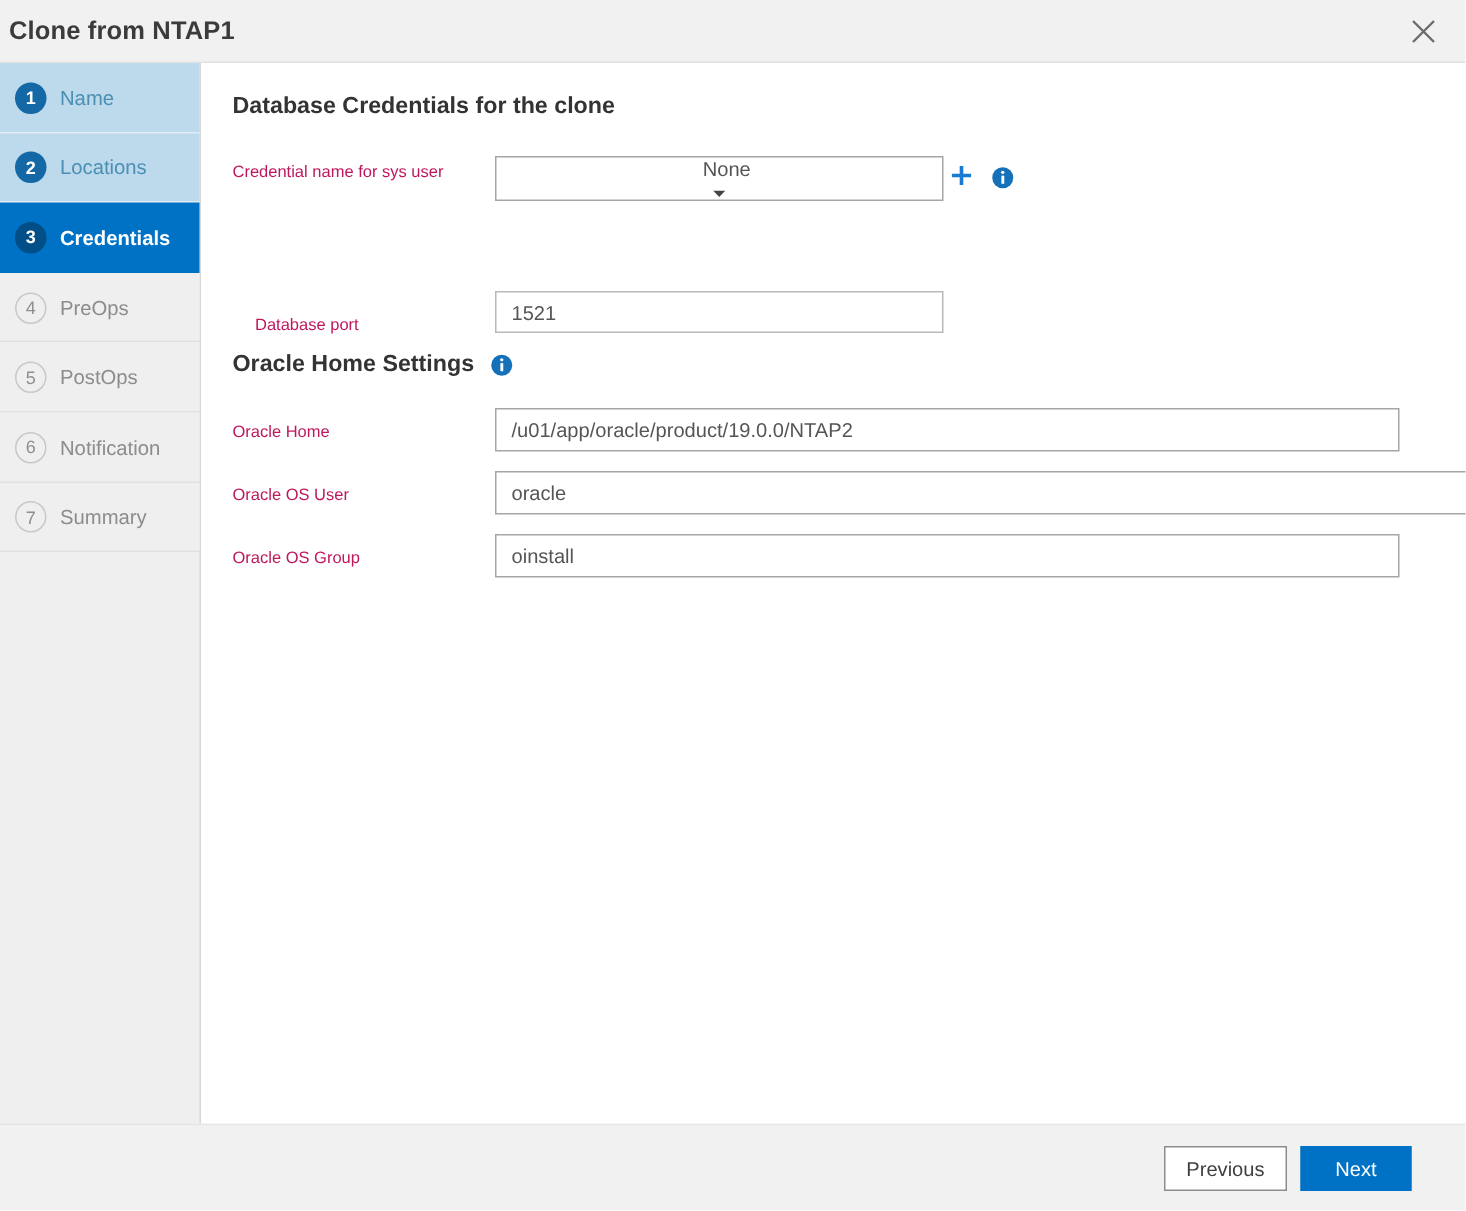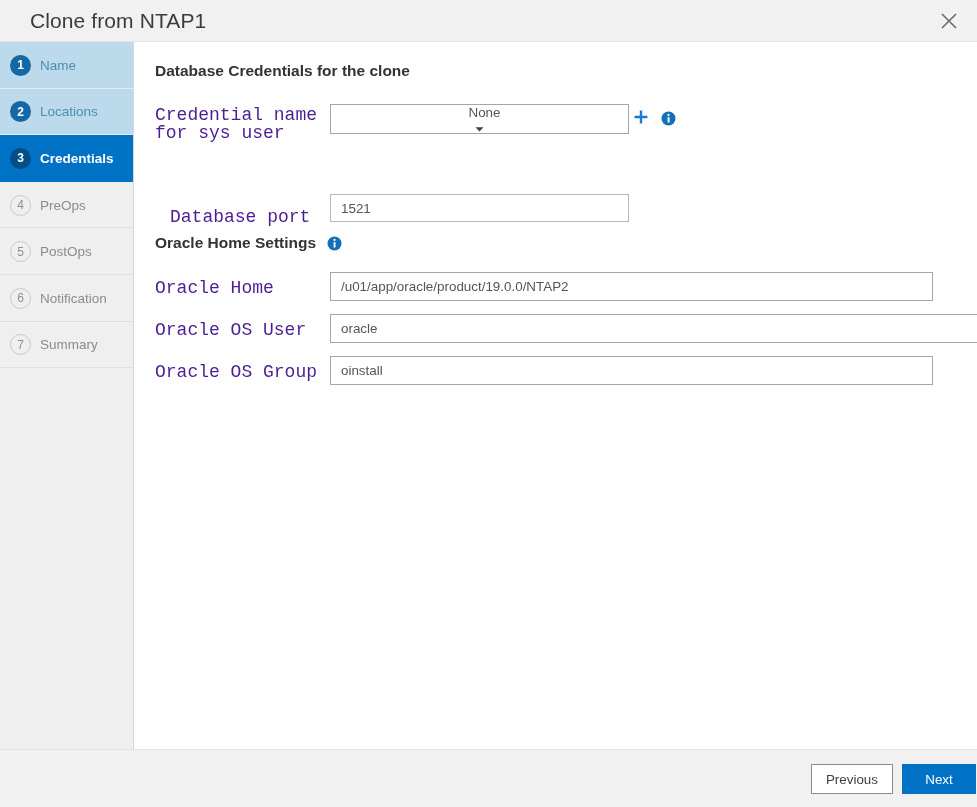--- a/index.html
+++ b/index.html
@@ -26,25 +26,25 @@
   .titlebar {
     position: relative;
     height: 41px;
     min-height: 41px;
     background: #f1f1f1;
     border-bottom: 1px solid #e2e2e2;
     display: flex;
     align-items: center;
   }
   .title-text {
-    margin-left: 30px;
-    font-size: 21px;
+    margin-left: 6px;
+    font-size: 17px;
     color: #3b3b3b;
     letter-spacing: 0.1px;
-    font-weight: 400;
+    font-weight: 700;
   }
   .close-btn {
     position: absolute;
     right: 0;
     top: 0;
     width: 56px;
     height: 41px;
     display: flex;
     align-items: center;
     justify-content: center;
@@ -151,24 +151,23 @@
   .heading-oh {
     left: 21px;
     top: 192px;
     display: flex;
     align-items: center;
   }
   .heading-oh .info-icon { margin-left: 11px; }
 
   .field-label {
     position: absolute;
-    font-size: 18px;
-    color: #4c1d95;
+    font-size: 11px;
+    color: #be185d;
     line-height: 18px;
-    font-family: Liberation Mono, monospace;
   }
   .input-box {
     position: absolute;
     box-sizing: border-box;
     background: #ffffff;
     border: 1px solid #a6a6a6;
     font-size: 13.4px;
     color: #555555;
     display: flex;
     align-items: center;
@@ -215,21 +214,21 @@
 
   
   .footer {
     height: 59px;
     min-height: 59px;
     background: #f1f1f1;
     border-top: 1px solid #e4e4e4;
     display: flex;
     align-items: center;
     justify-content: flex-end;
-    padding-right: 1px;
+    padding-right: 36px;
     box-sizing: border-box;
   }
   .btn {
     height: 30px;
     min-width: 74px;
     font-size: 13.4px;
     display: inline-flex;
     align-items: center;
     justify-content: center;
     box-sizing: border-box;

